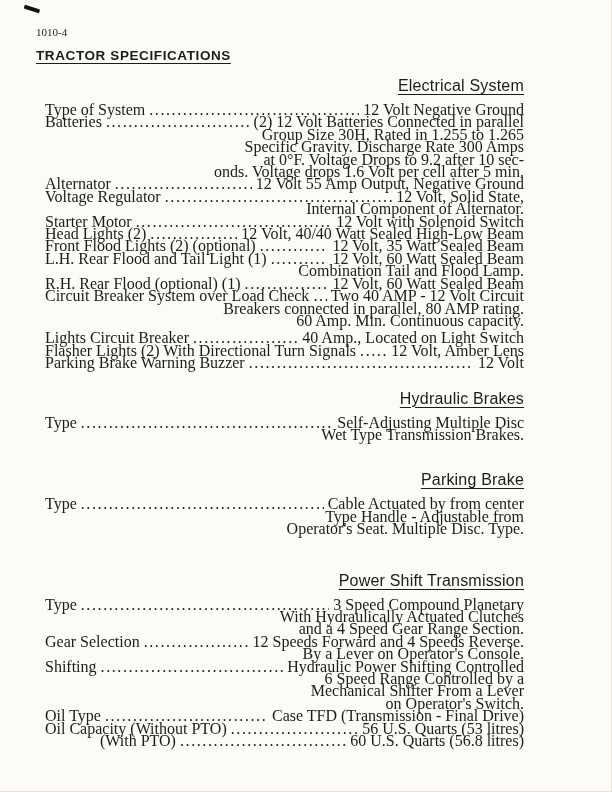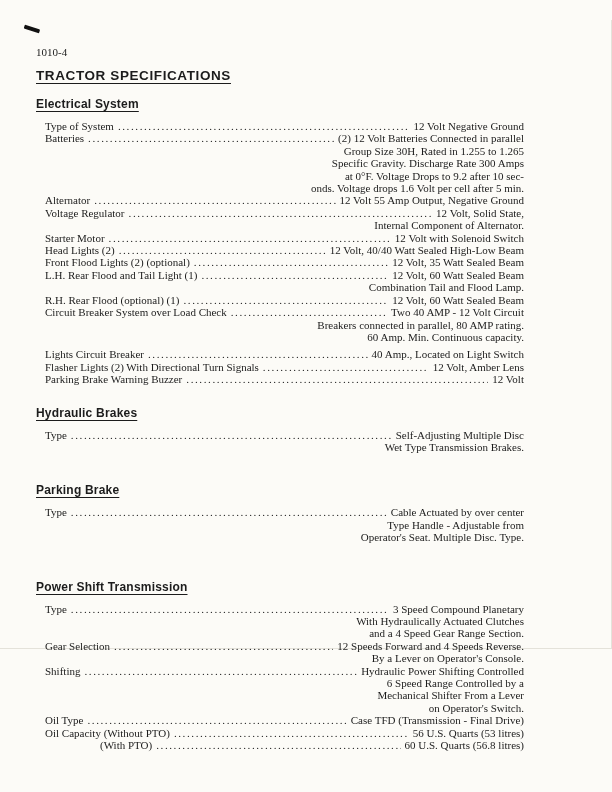--- a/index.html
+++ b/index.html
@@ -8,24 +8,23 @@
     background: var(--paper, #fcfbf7);
     color: var(--ink, #1c1c1c);
     font-family: "Liberation Serif", serif;
     overflow: hidden;
     position: relative;
     box-sizing: border-box;
   }
   .page {
     position: relative;
     box-sizing: border-box;
-    width: 612px; height: 629px;
+    width: 612px; height: 792px;
     padding: 26px 88px 0 36px;
     box-shadow: inset -1px -1px 0 #e4e2da;
-    margin-top: 20px;
   }
   .scan-mark {
     position: absolute;
     left: 24px; top: 7px;
     width: 16px; height: 3.5px;
     background: #111;
     transform: rotate(18deg);
     border-radius: 1px;
   }
   .page-number {
@@ -39,31 +38,32 @@
     font-weight: bold;
     font-size: 13.5px;
     letter-spacing: 0.6px;
     text-decoration: underline;
     text-underline-offset: 3px;
     text-decoration-thickness: 1.2px;
   }
   .section-heading {
     margin: 14px 0 9px 0;
     font-family: "Liberation Sans", sans-serif;
-    font-weight: bold;
-    font-size: 12px;
+    font-weight: normal;
+    font-size: 16px;
     letter-spacing: 0.2px;
     text-decoration: underline;
     text-underline-offset: 3px;
     text-decoration-thickness: 1.2px;
+    text-align: right;
   }
   .mt-md { margin-top: 20px; }
   .mt-lg { margin-top: 30px; }
   .mt-xl { margin-top: 36px; }
-  .rows { font-size: 11px; line-height: 12.4px; }
+  .rows { font-size: 16px; line-height: 12.4px; }
   .row {
     display: flex;
     align-items: baseline;
   }
   .lbl { white-space: nowrap; padding-left: 9px; }
   .indent .lbl { padding-left: 64px; }
   .dots {
     flex: 1;
     overflow: hidden;
     white-space: nowrap;
@@ -182,21 +182,21 @@
       <div class="row cont">Wet Type Transmission Brakes.</div>
     </div>
   </section>
 
   <section>
     <h2 class="section-heading mt-lg">Parking Brake</h2>
     <div class="rows">
       <div class="row">
           <span class="lbl">Type</span>
           <span class="dots"></span>
-          <span class="val">Cable Actuated by over center</span>
+          <span class="val">Cable Actuated by from center</span>
         </div>
       <div class="row cont">Type Handle - Adjustable from</div>
       <div class="row cont">Operator's Seat. Multiple Disc. Type.</div>
     </div>
   </section>
 
   <section>
     <h2 class="section-heading mt-xl">Power Shift Transmission</h2>
     <div class="rows">
       <div class="row">

